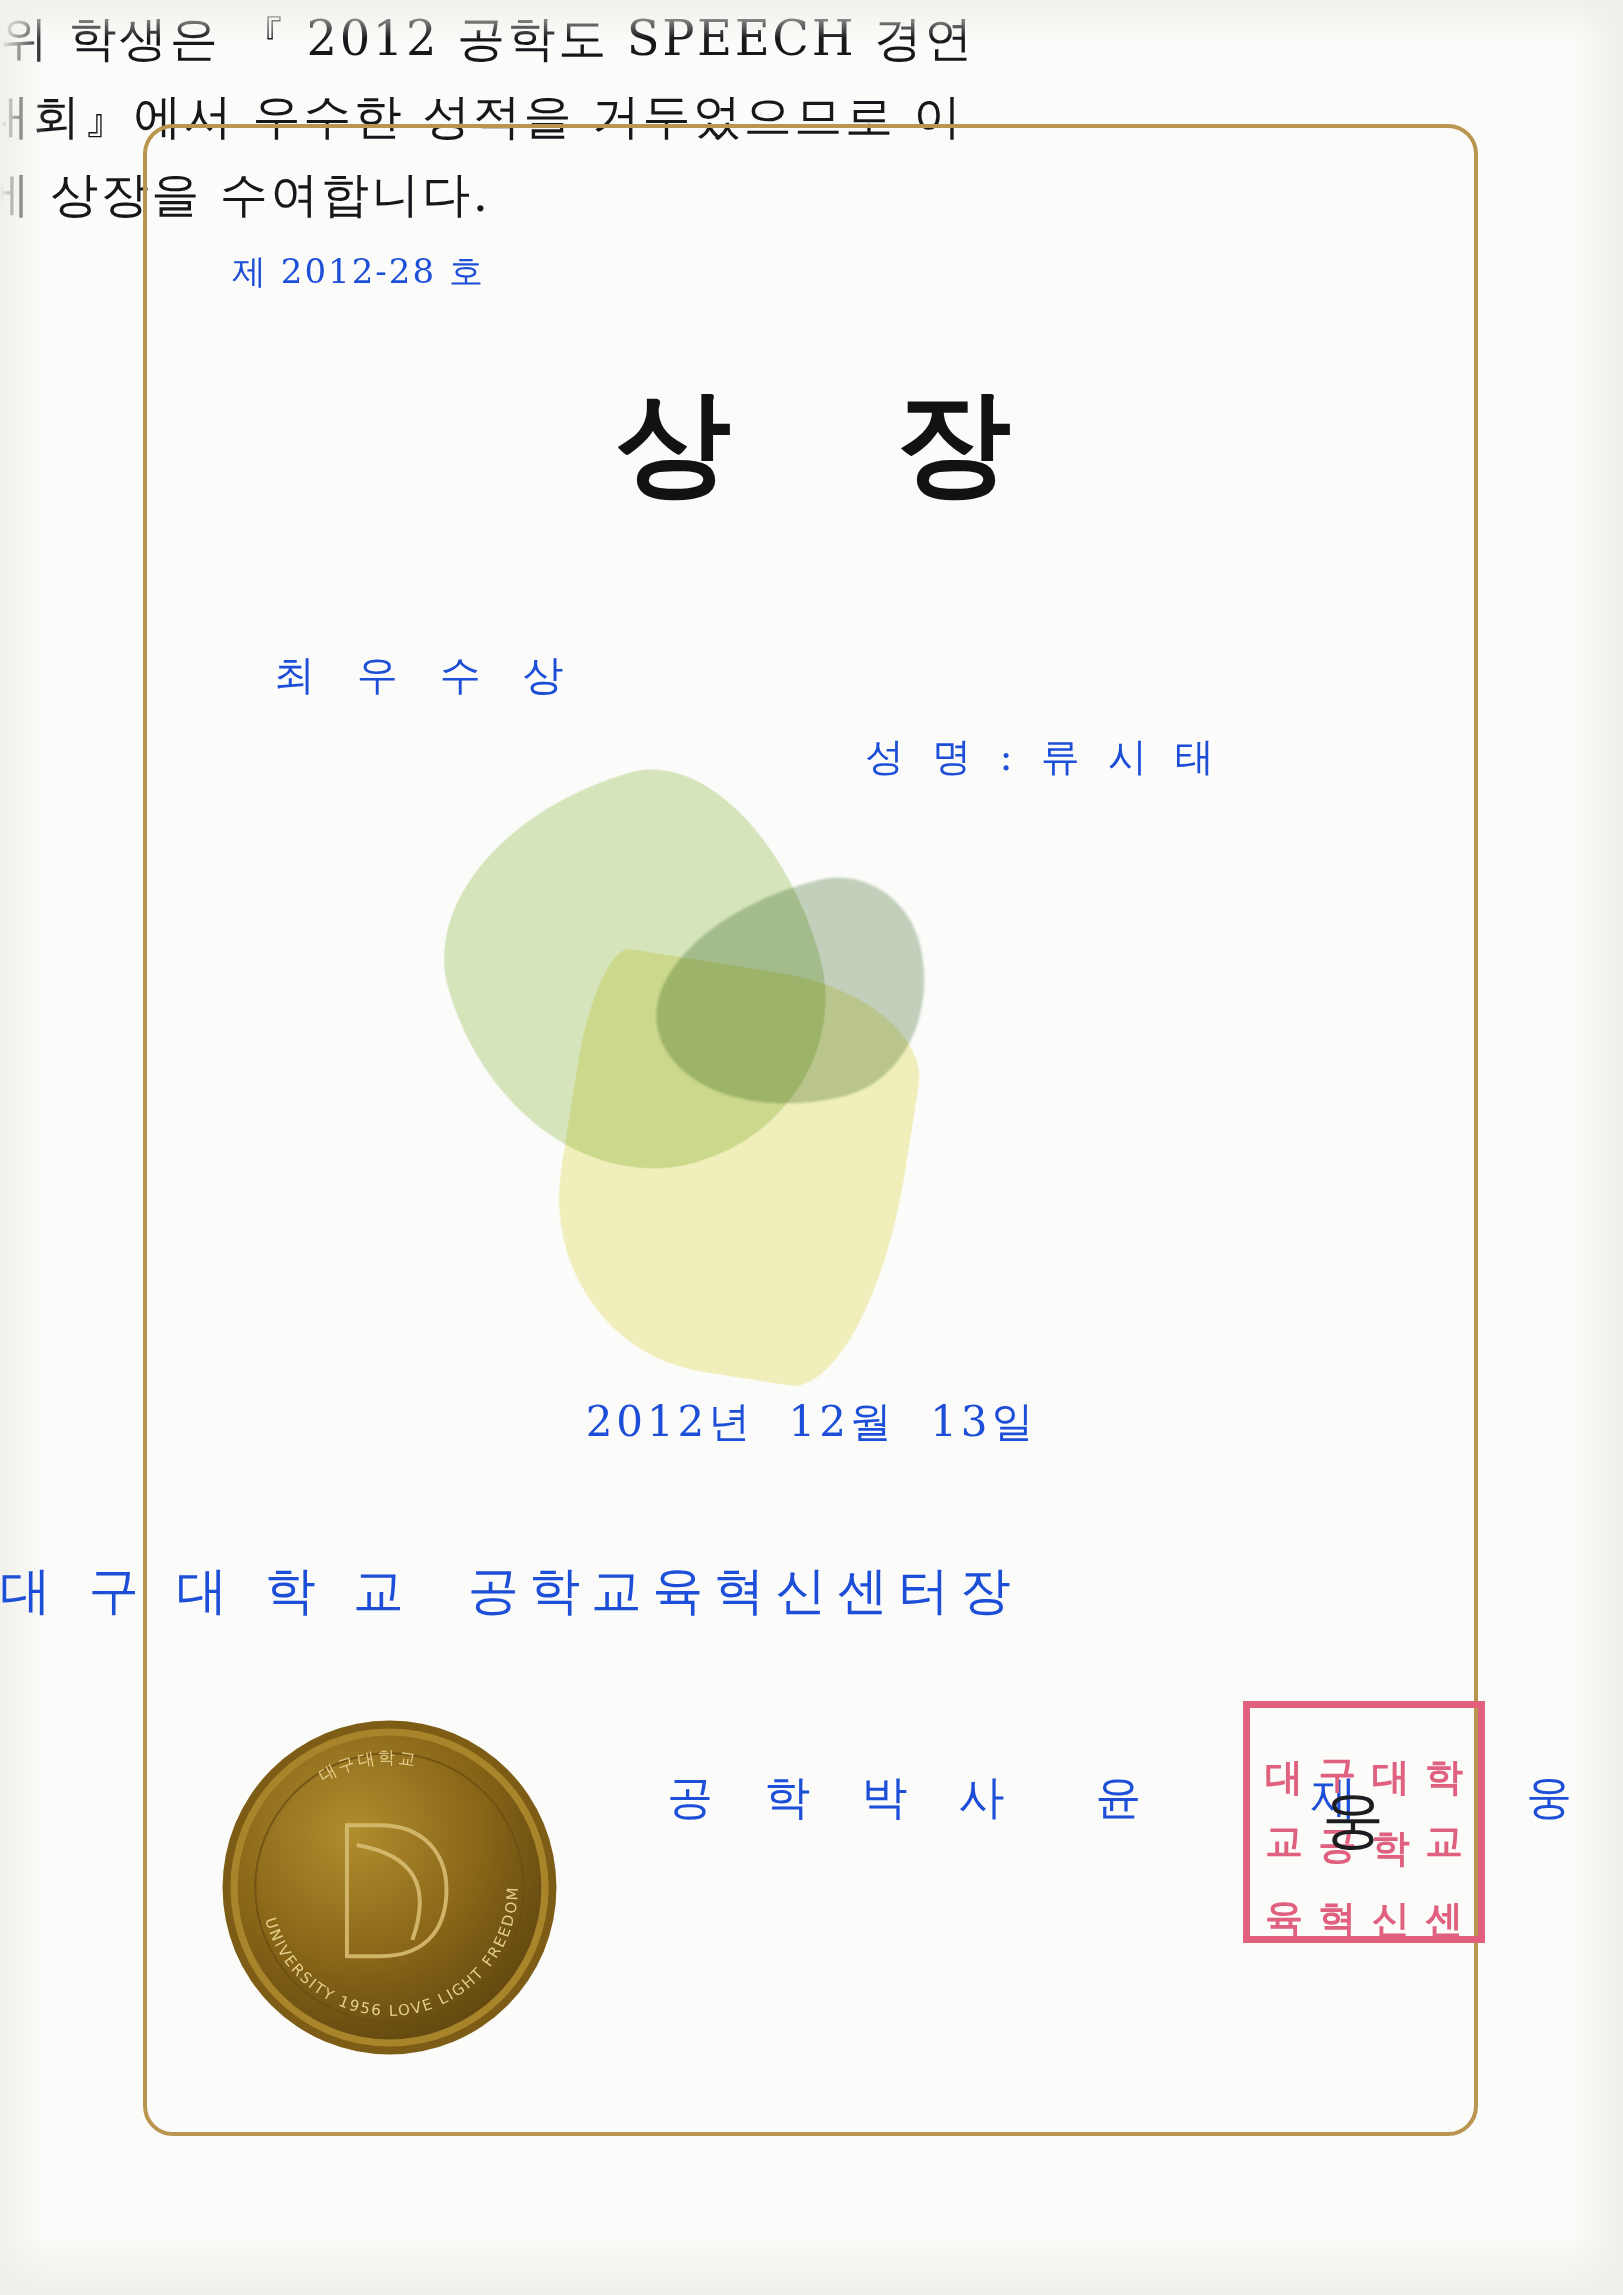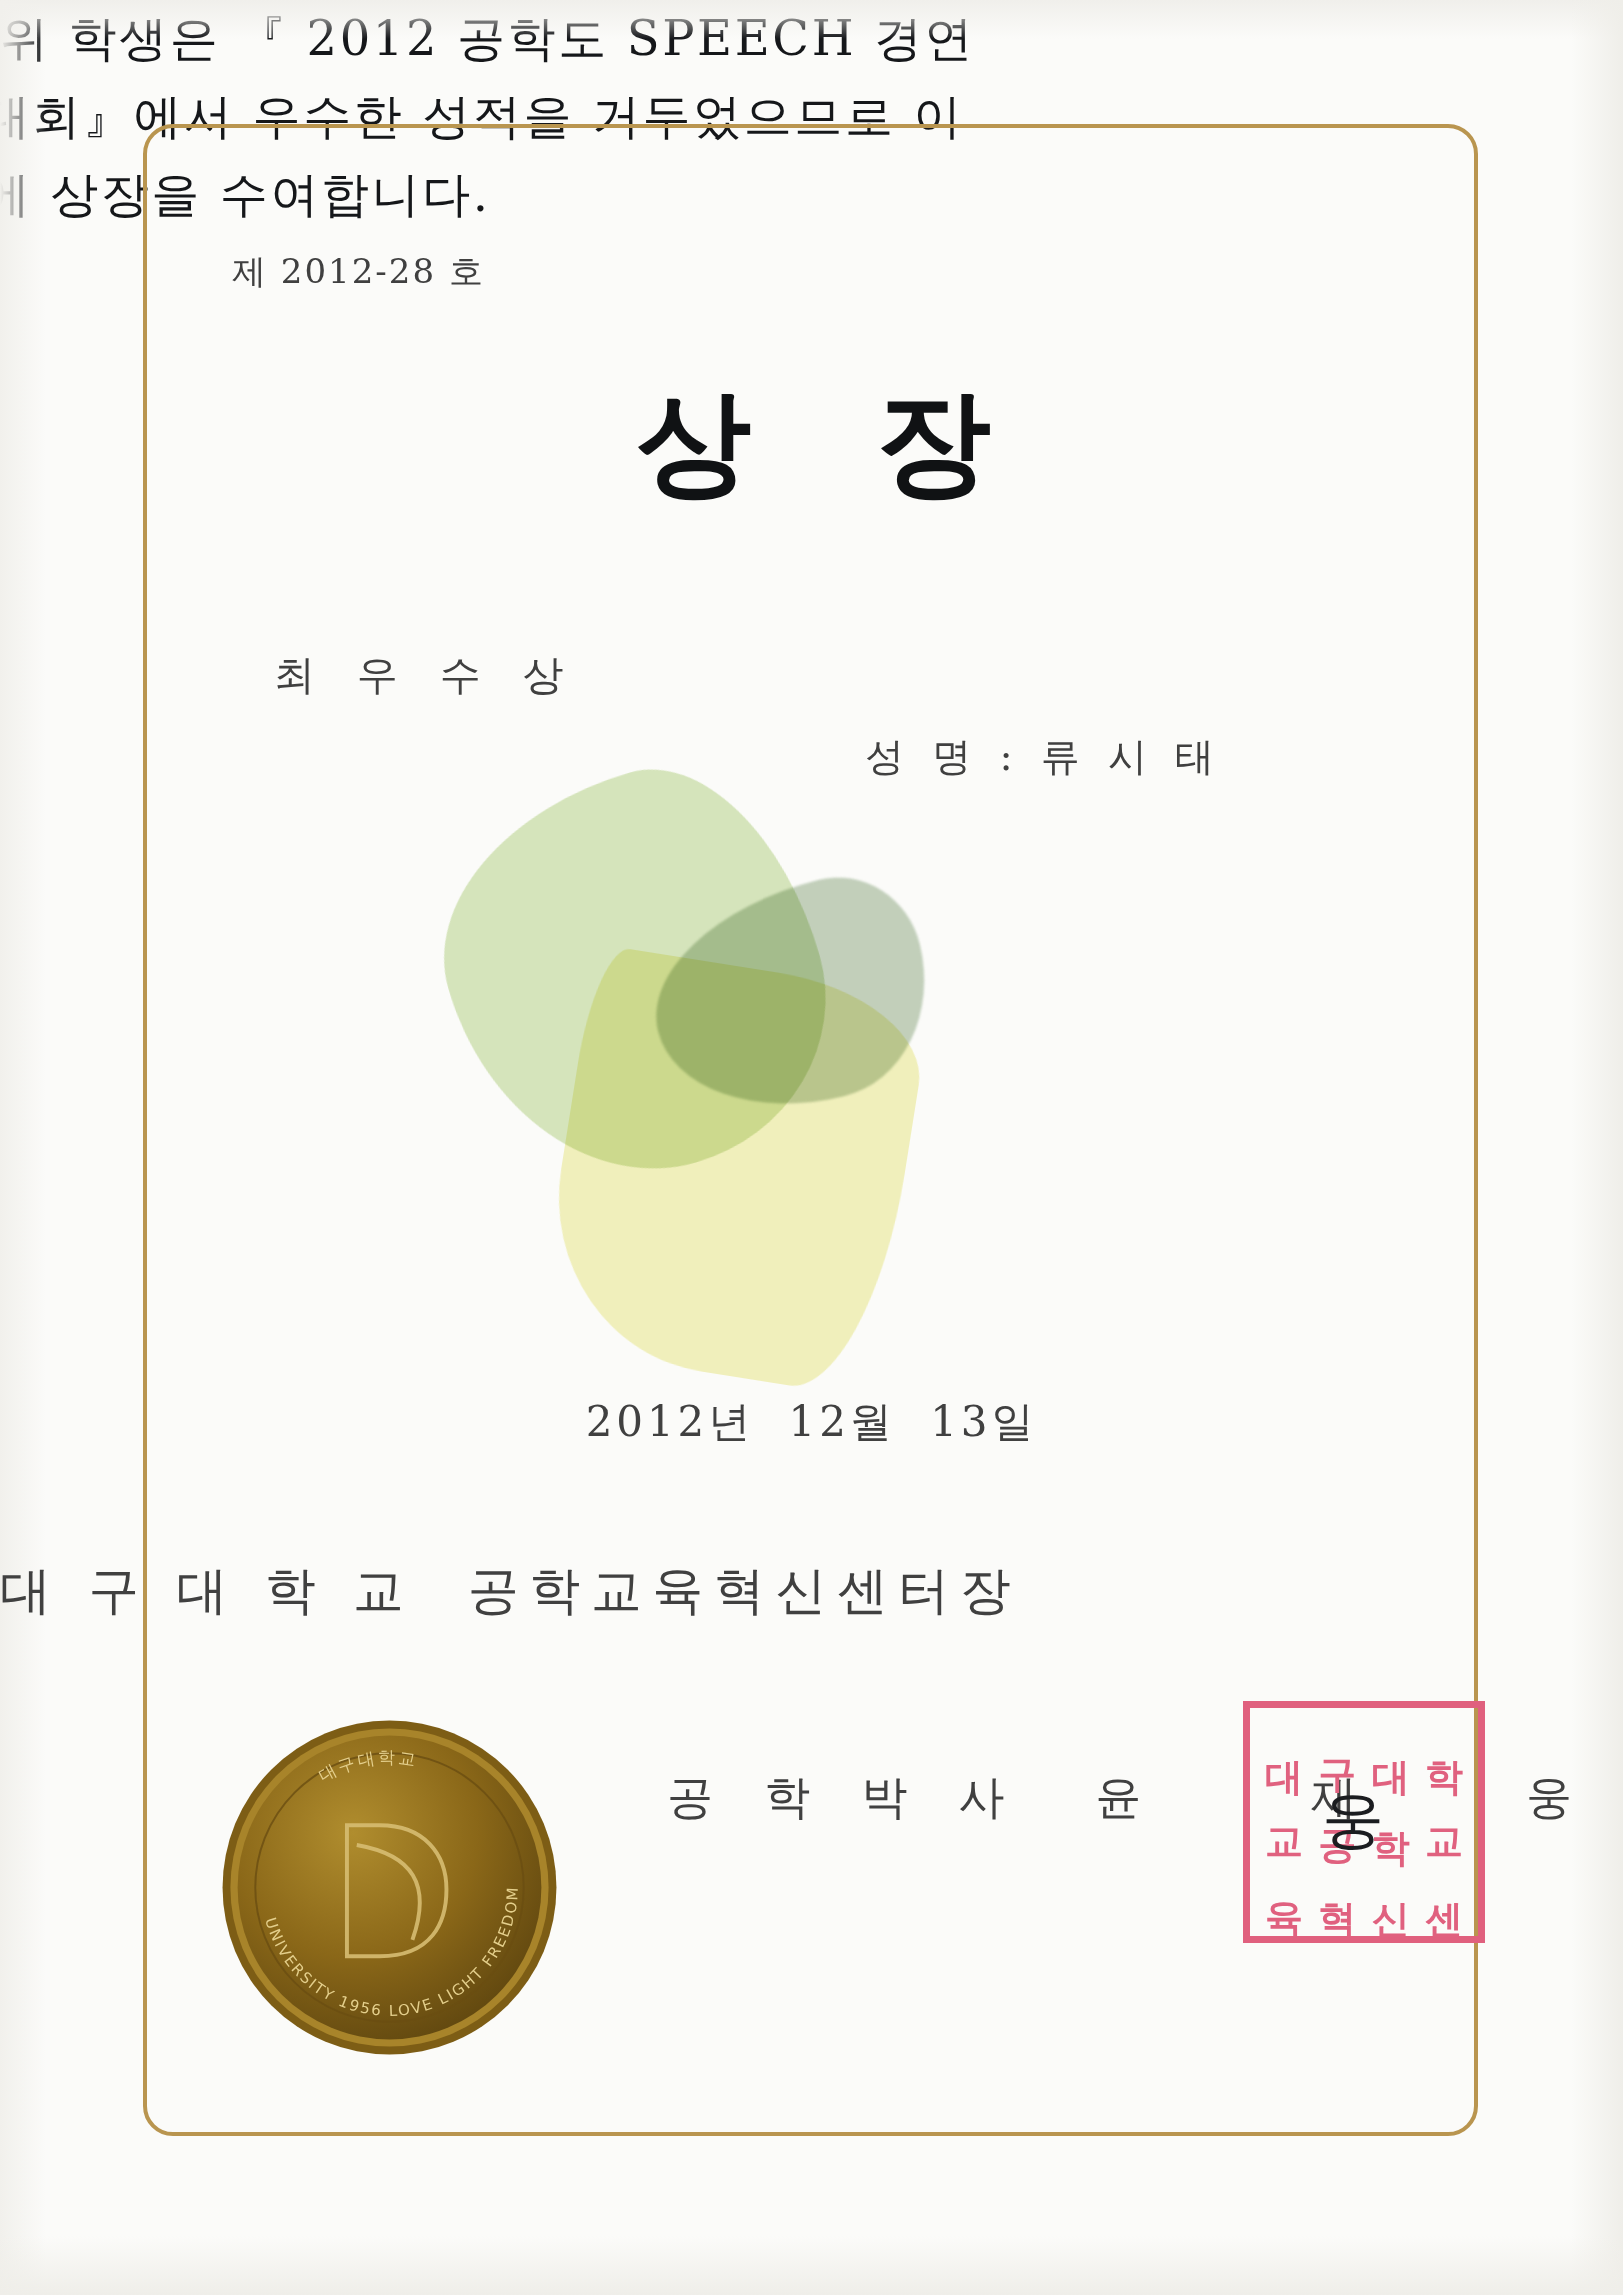--- a/index.html
+++ b/index.html
@@ -94,42 +94,42 @@
     height: 216px;
     background: rgba(140, 168, 128, 0.5);
     border-radius: 70% 30% 40% 60% / 50% 40% 60% 50%;
     transform: rotate(-14deg);
     filter: blur(1.3px);
   }
 
   
   .txt {
     position: absolute;
-    color: #404040;
+    color: #1d4ed8;
     white-space: pre;
   }
 
   #serial {
     left: 232px;
     top: 249px;
     font-size: 34px;
     letter-spacing: 2px;
   }
 
   #title {
     left: 4px;
     right: 0;
     top: 366px;
     text-align: center;
     font-size: 115px;
     font-weight: 700;
     letter-spacing: 48px;
     text-indent: 48px;
     color: #101214;
-    font-family: Liberation Serif, serif;
+    font-family: Liberation Mono, monospace;
   }
 
   #award-name {
     left: 274px;
     top: 648px;
     font-size: 41px;
     letter-spacing: 14.4px;
     text-align: right;
   }
 

